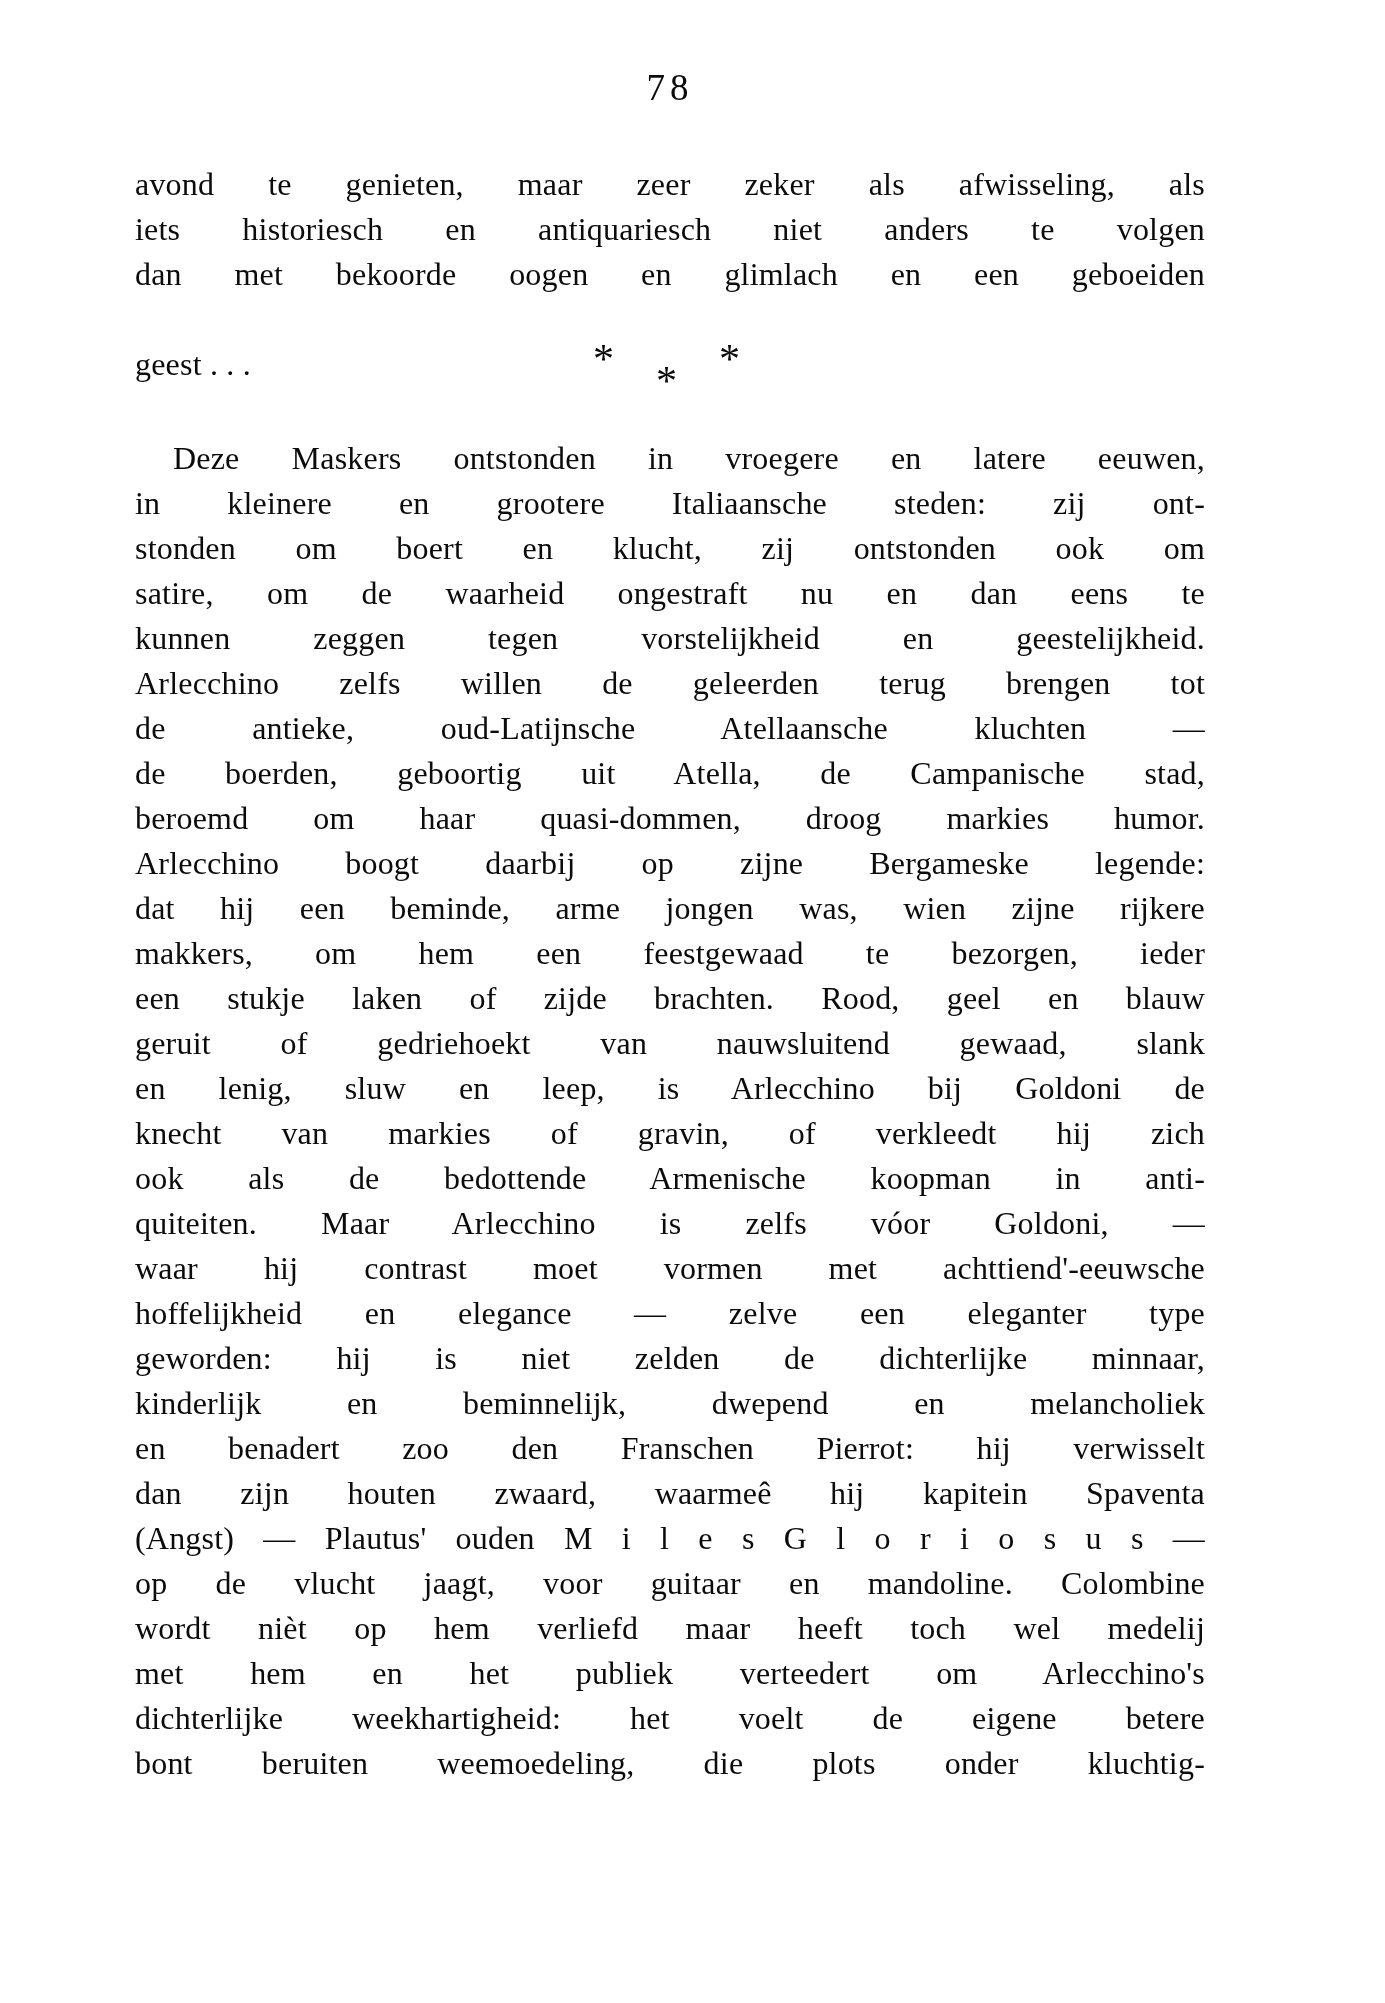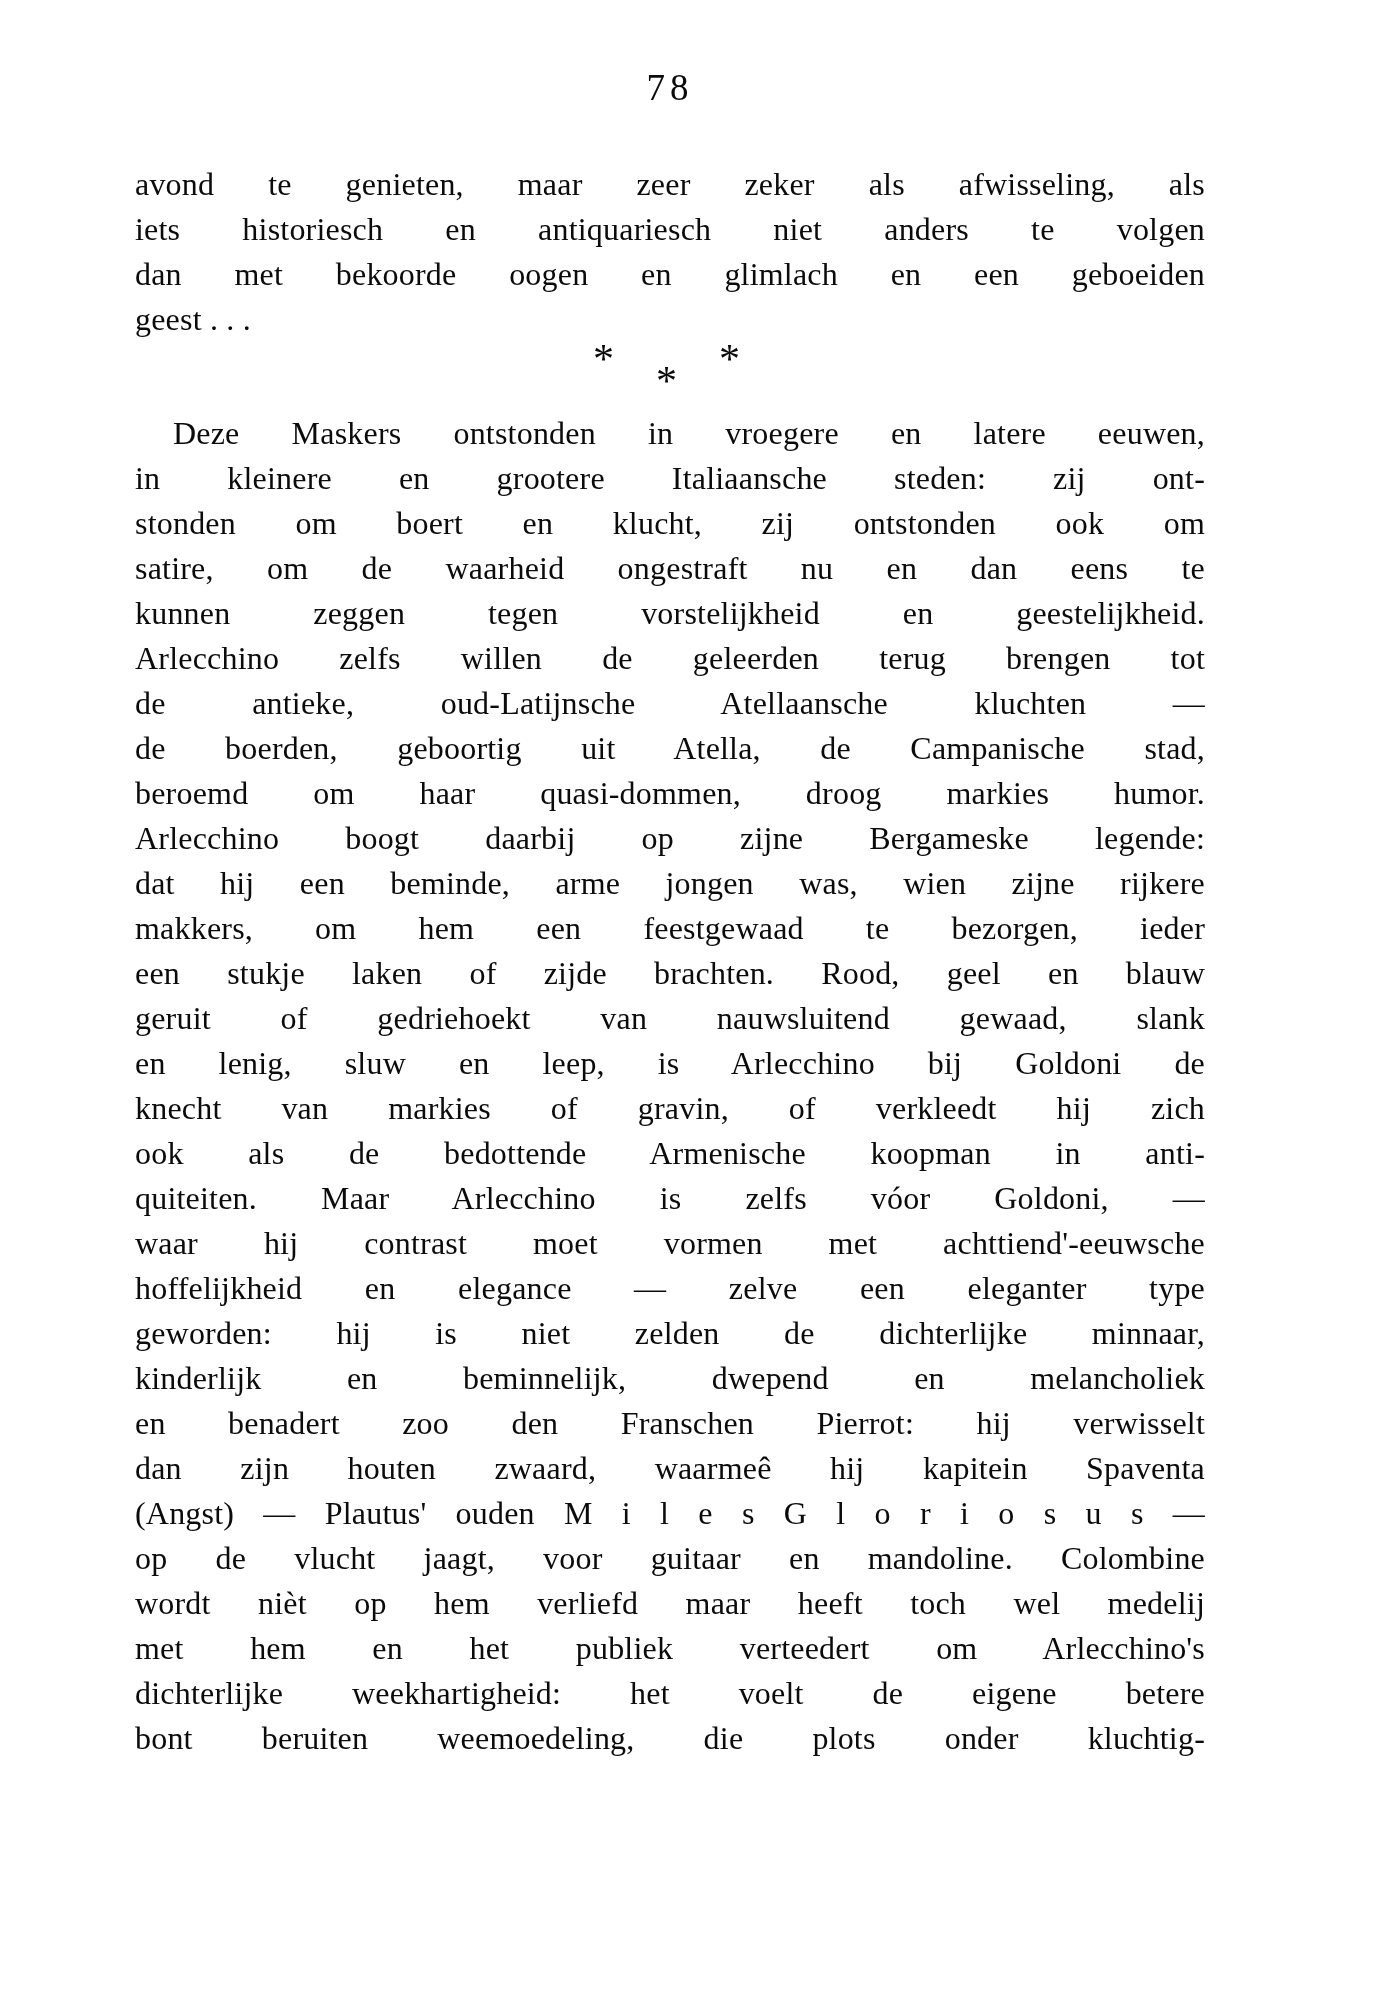--- a/index.html
+++ b/index.html
@@ -29,32 +29,33 @@
     font-size: 37px;
     letter-spacing: 5px;
     line-height: 1.1;
   }
   .text-block {
     position: absolute;
     left: 135px;
     width: 1070px;
   }
   .para-1 { top: 162px; }
-  .para-2 { top: 411px; }
+  .para-2 { top: 436px; }
   .line {
     font-size: 32px;
     line-height: 45px;
     height: 45px;
     text-align: justify;
     text-align-last: justify;
     letter-spacing: 0.2px;
   }
   .line.flush {
     text-align: center;
     text-align-last: left;
+    margin-top: 45px;
   }
   .line.indent {
     text-indent: 38px;
   }
   .separator {
     position: absolute;
     left: 135px;
     top: 336px;
     width: 1070px;
     height: 95px;

